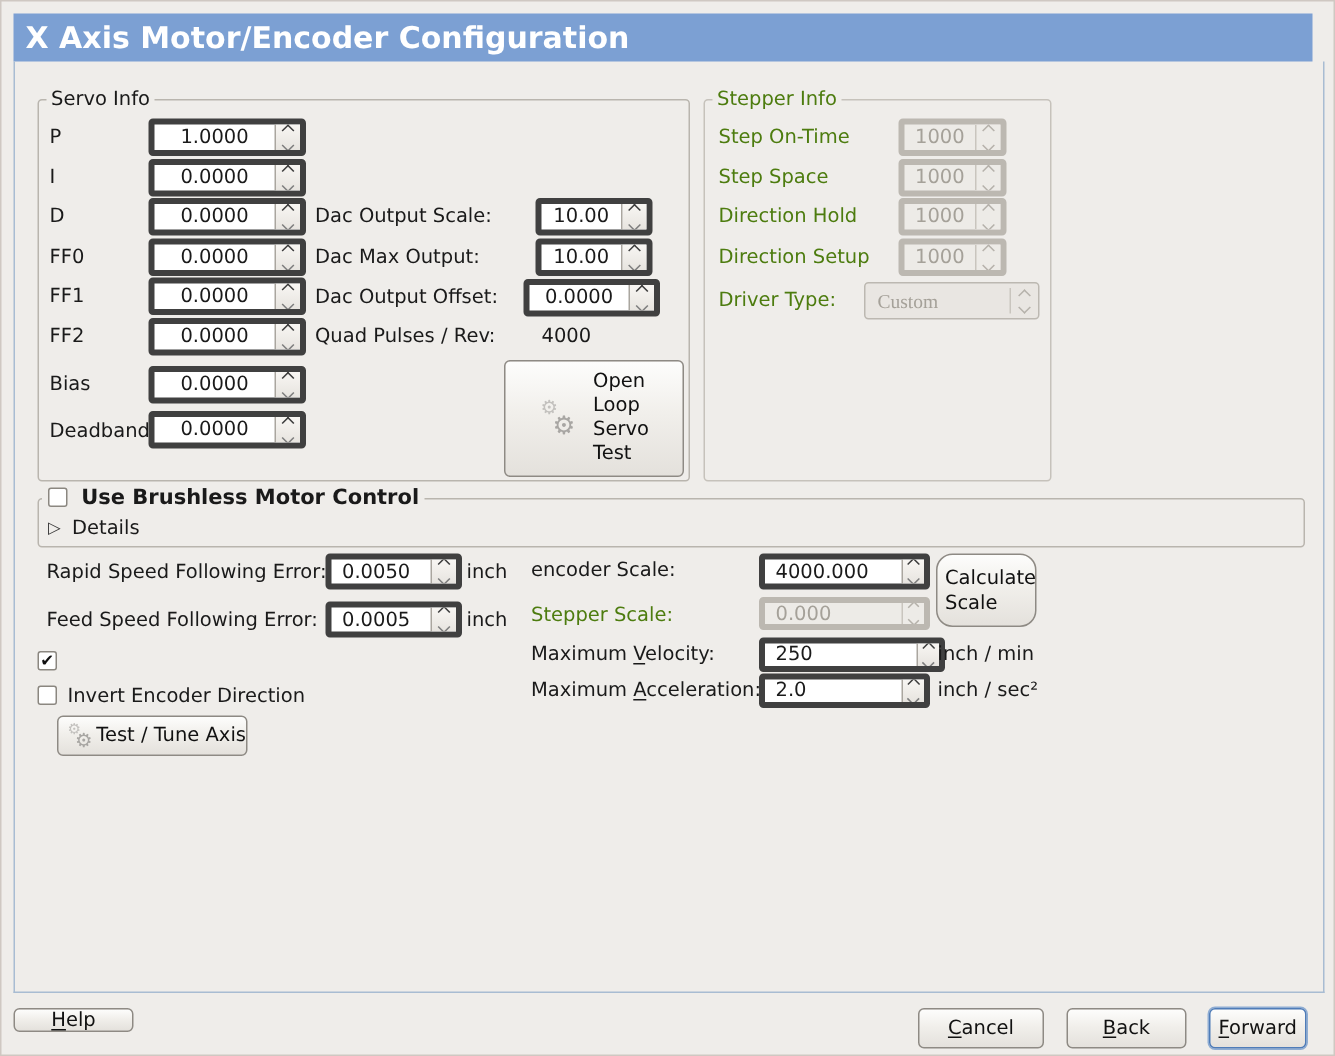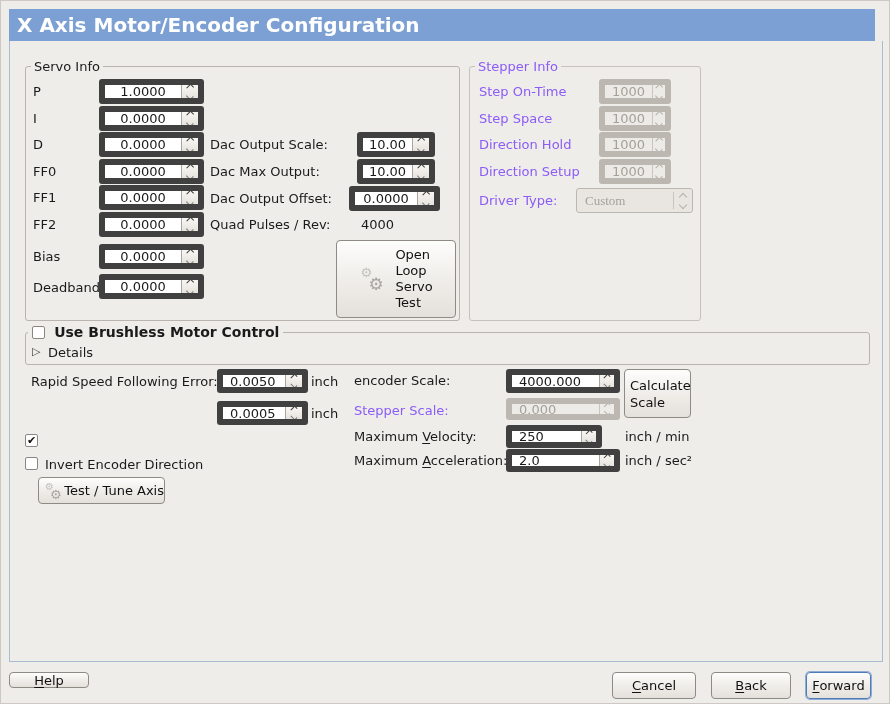--- a/index.html
+++ b/index.html
@@ -16,28 +16,28 @@
   }
   .content-border {
     position:absolute; left:8px; top:40px; width:874px; height:621px;
     border-left:1px solid #a8bcd2; border-right:1px solid #a8bcd2;
     border-bottom:1px solid #a8bcd2; box-sizing:border-box;
   }
   .frame { position:absolute; border:1px solid #b9b5ae; border-radius:3px; }
   .frame.dis { border-color:#c6c2bb; }
   .legend { position:absolute; background:#efedea; padding:0 3px; white-space:nowrap; }
   .lbl { position:absolute; white-space:nowrap; }
-  .dim  { color:#8b5cf6; }
+  .dim  { color:#4d7c0f; }
   .b    { font-weight:bold; }
   .u    { text-decoration:underline; text-underline-offset:2px; }
 
   
   .spin {
     position:absolute; display:flex; box-sizing:border-box; height:25px;
-    border:6px solid #404040; border-radius:3px; background:#ffffff; overflow:hidden;
+    border:4px solid #404040; border-radius:3px; background:#ffffff; overflow:hidden;
   }
   .spin .val { flex:1; display:flex; align-items:center; padding:0 7px; white-space:nowrap; }
   .spin.center .val { justify-content:center; padding:0 2px; }
   .spin .btns {
     width:16px; border-left:1px solid #aaa69f;
     background:linear-gradient(#f8f6f3,#e7e4df);
     display:flex; flex-direction:column; align-items:center; justify-content:center; gap:4px;
   }
   .cu { width:5px; height:5px; border-top:1.6px solid #3c3c3c; border-right:1.6px solid #3c3c3c; transform:rotate(-45deg); }
   .cd { width:5px; height:5px; border-bottom:1.6px solid #7d7d7d; border-right:1.6px solid #7d7d7d; transform:rotate(45deg); }
@@ -272,20 +272,21 @@
   <span class="lbl" style="left:30px;top:373px;">Rapid Speed Following Error:</span>
   <div class="spin" style="left:216px;top:368px;width:91px;height:24px;">
     <span class="val">0.0050</span>
     <span class="btns">
         <i class="cu"></i>
         <i class="cd"></i>
       </span>
   </div>
   <span class="lbl" style="left:310px;top:373px;">inch</span>
 
+  <span class="lbl" style="left:30px;top:405px;">Feed Speed Following Error:</span>
   <div class="spin" style="left:216px;top:400px;width:91px;height:24px;text-align:center;">
     <span class="val">0.0005</span>
     <span class="btns">
         <i class="cu"></i>
         <i class="cd"></i>
       </span>
   </div>
   <span class="lbl" style="left:310px;top:405px;">inch</span>
 
   <span class="cb" style="left:24px;top:433px;">✔</span>
@@ -302,37 +303,37 @@
   </div>
 
   <span class="lbl" style="left:353px;top:372px;">encoder Scale:</span>
   <div class="spin" style="left:505px;top:368px;width:114px;height:24px;">
     <span class="val">4000.000</span>
     <span class="btns" style="width:14px;">
         <i class="cu"></i>
         <i class="cd"></i>
       </span>
   </div>
-  <div class="btn calcbtn" style="left:623px;top:368px;width:67px;height:49px;">
+  <div class="btn calcbtn" style="left:623px;top:368px;width:67px;height:49px;border-radius:11px;">
     <span style="white-space:normal;text-align:left;">Calculate Scale</span>
   </div>
 
   <span class="lbl dim" style="left:353px;top:402px;">Stepper Scale:</span>
   <div class="spin dis" style="left:505px;top:397px;width:114px;height:22px;">
     <span class="val">0.000</span>
     <span class="btns" style="width:14px;">
         <i class="cu"></i>
         <i class="cd"></i>
       </span>
   </div>
 
   <span class="lbl" style="left:353px;top:428px;">
     <span>Maximum </span><span class="u">V</span><span>elocity:</span>
   </span>
-  <div class="spin" style="left:505px;top:424px;width:96px;height:23px;justify-content:space-between;">
+  <div class="spin" style="left:505px;top:424px;width:124px;height:23px;justify-content:space-between;">
     <span class="val">250</span>
     <span class="btns" style="width:14px;">
         <i class="cu"></i>
         <i class="cd"></i>
       </span>
   </div>
   <span class="lbl" style="left:624px;top:428px;">inch / min</span>
 
   <span class="lbl" style="left:353px;top:452px;">
     <span>Maximum </span><span class="u">A</span><span>cceleration:</span>

